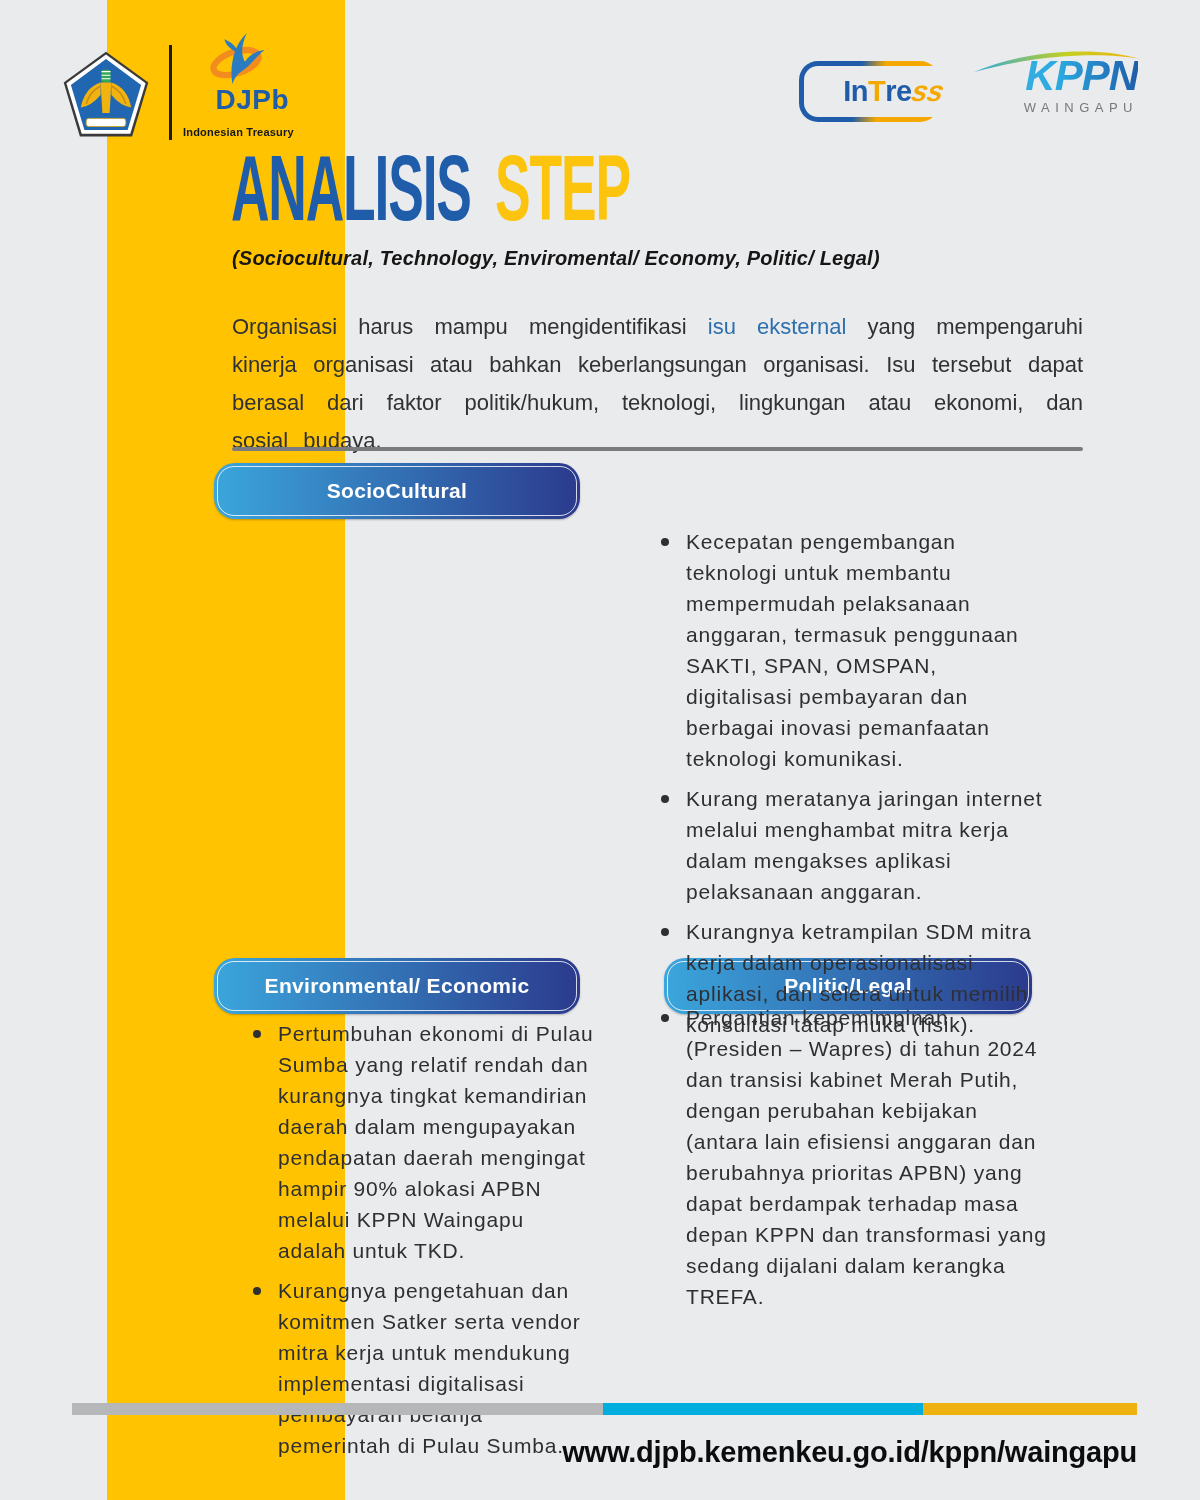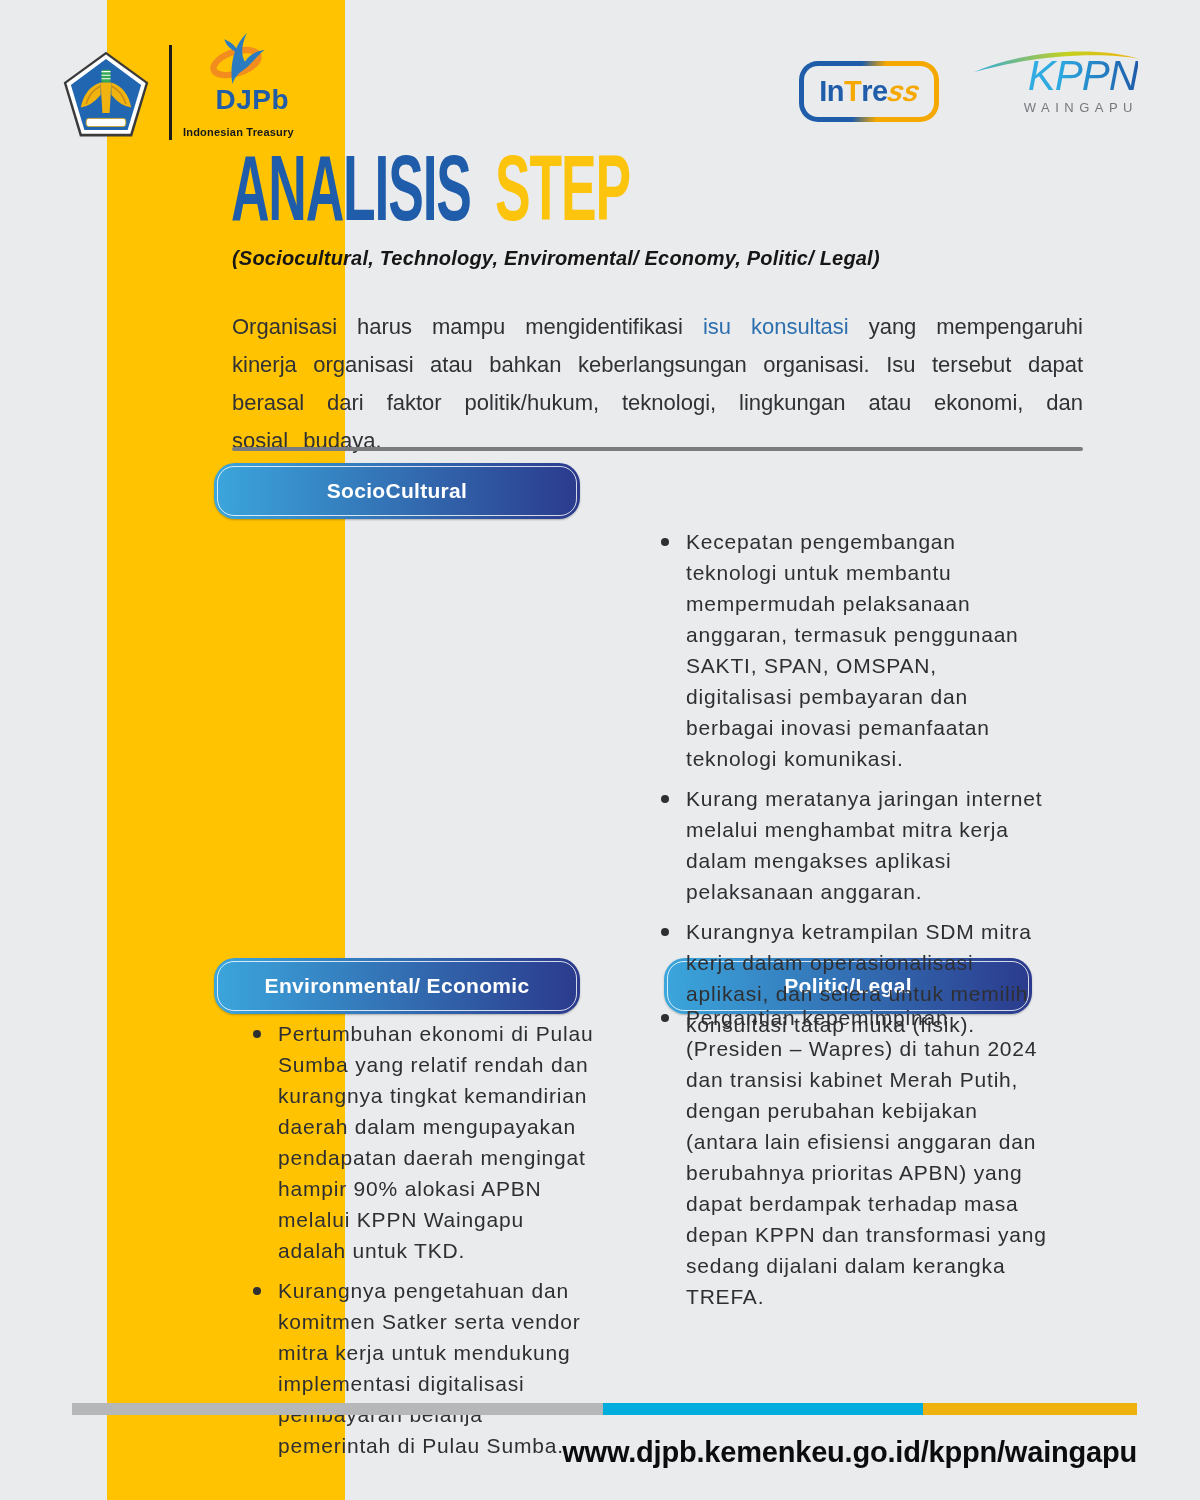--- a/index.html
+++ b/index.html
@@ -14,28 +14,28 @@
   .kemenkeu{position:absolute;left:61px;top:50px;width:90px;height:90px;}
   .hdr-divider{position:absolute;left:169px;top:45px;width:3px;height:95px;background:#1b1b1b;}
   .djpb{position:absolute;left:183px;top:32px;width:106px;text-align:right;}
   .djpb-mark{display:block;margin:0 auto;width:72px;height:54px;}
   .djpb-name{font-weight:bold;font-size:28px;line-height:1;color:var(--blue,#1F5CA9);letter-spacing:.5px;}
   .djpb-sub{font-weight:bold;font-size:11px;color:#15181d;margin-top:12px;letter-spacing:.2px;white-space:nowrap;}
 
   .intress{position:absolute;left:799px;top:61px;width:140px;height:61px;border-radius:19px;
     background:linear-gradient(100deg,#1F5CA9 42%,#F5A800 58%);padding:5px;box-sizing:border-box;}
   .intress-inner{width:100%;height:100%;border-radius:14px;background:var(--bg,#EAEBED);
-    display:flex;align-items:center;justify-content:center;font-weight:bold;font-size:29px;letter-spacing:-.5px;}
+    display:flex;align-items:center;justify-content:center;font-weight:bold;font-size:29px;letter-spacing:-.5px;padding-left:24px;}
   .intress-inner .b{color:var(--blue,#1F5CA9);}
   .intress-inner .o{color:#F5A800;}
   .intress-inner .zz{transform:skewX(-12deg);display:inline-block;font-style:italic;}
 
   .kppn{position:absolute;left:963px;top:55px;width:175px;}
   .kppn-swoosh{position:absolute;top:-8px;right:-4px;width:172px;height:26px;}
-  .kppn-name{position:relative;font-style:italic;font-weight:normal;font-size:42px;line-height:1;
+  .kppn-name{position:relative;font-style:italic;font-weight:bold;font-size:42px;line-height:1;
     letter-spacing:-1px;color:#2196D6;text-align:right;}
   @supports (-webkit-background-clip: text){
     .kppn-name{background:linear-gradient(90deg,#41B5E6,#2BA9E0 55%,#1F5CA9);
       -webkit-background-clip:text;background-clip:text;color:transparent;}
   }
   .kppn-sub{font-size:13px;letter-spacing:5.5px;color:#77787C;margin-top:3px;text-align:right;}
 
   
   .title{position:absolute;left:231px;top:142px;white-space:nowrap;font-weight:bold;font-size:92px;
     line-height:1;letter-spacing:-2px;transform:scaleX(.58);transform-origin:left top;}
@@ -140,21 +140,21 @@
     </svg>
     <div class="kppn-name">KPPN</div>
     <div class="kppn-sub">WAINGAPU</div>
   </div>
 
   <div class="title">
     <span class="t-blue">ANALISIS</span><span class="t-yellow">STEP</span>
   </div>
   <div class="subtitle">(Sociocultural, Technology, Enviromental/ Economy, Politic/ Legal)</div>
 
-  <p class="intro"><span>Organisasi harus mampu mengidentifikasi </span><span class="hl">isu konsultasi</span><span> yang mempengaruhi kinerja organisasi atau bahkan keberlangsungan organisasi. Isu tersebut dapat berasal dari faktor politik/hukum, teknologi, lingkungan atau ekonomi, dan sosial budaya.</span></p>
+  <p class="intro"><span>Organisasi harus mampu mengidentifikasi </span><span class="hl">isu eksternal</span><span> yang mempengaruhi kinerja organisasi atau bahkan keberlangsungan organisasi. Isu tersebut dapat berasal dari faktor politik/hukum, teknologi, lingkungan atau ekonomi, dan sosial budaya.</span></p>
 
   <div class="divider"></div>
 
   <div class="pill pill-socio">
     <span>SocioCultural</span>
   </div>
   <div class="pill pill-env">
     <span>Environmental/ Economic</span>
   </div>
   <div class="pill pill-pol">

